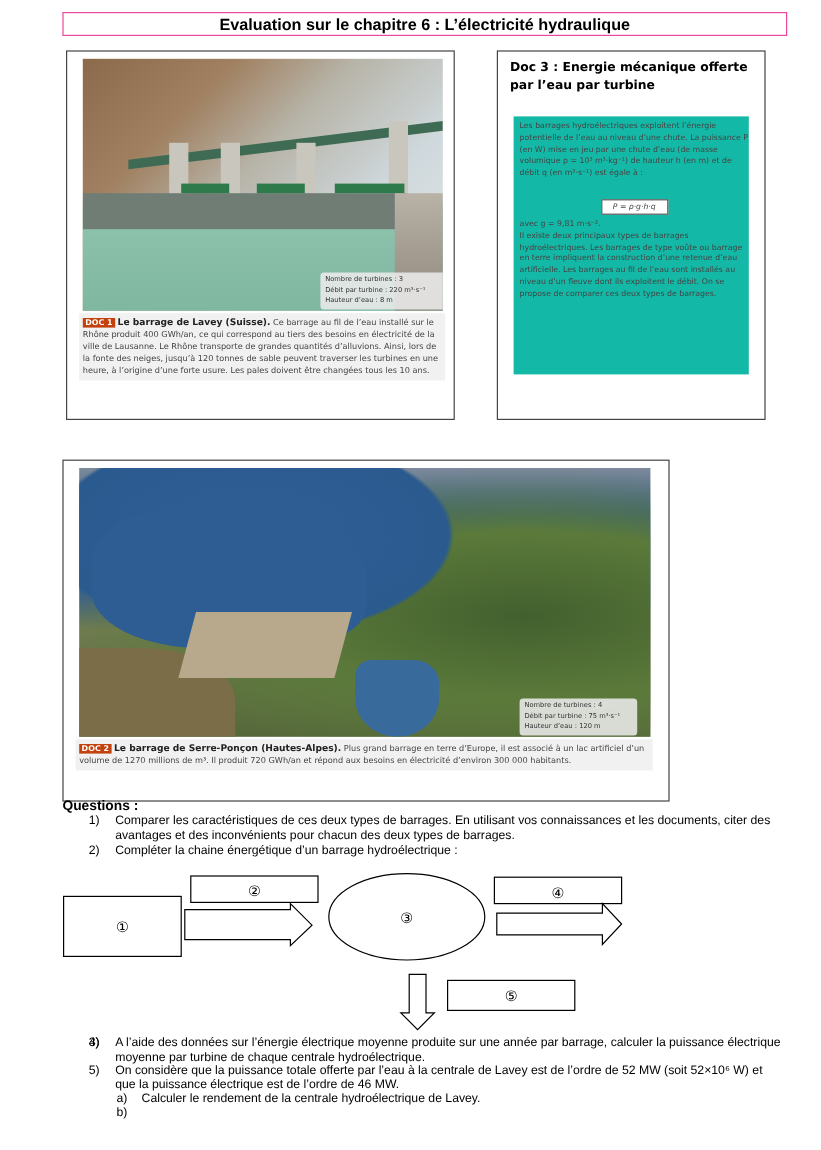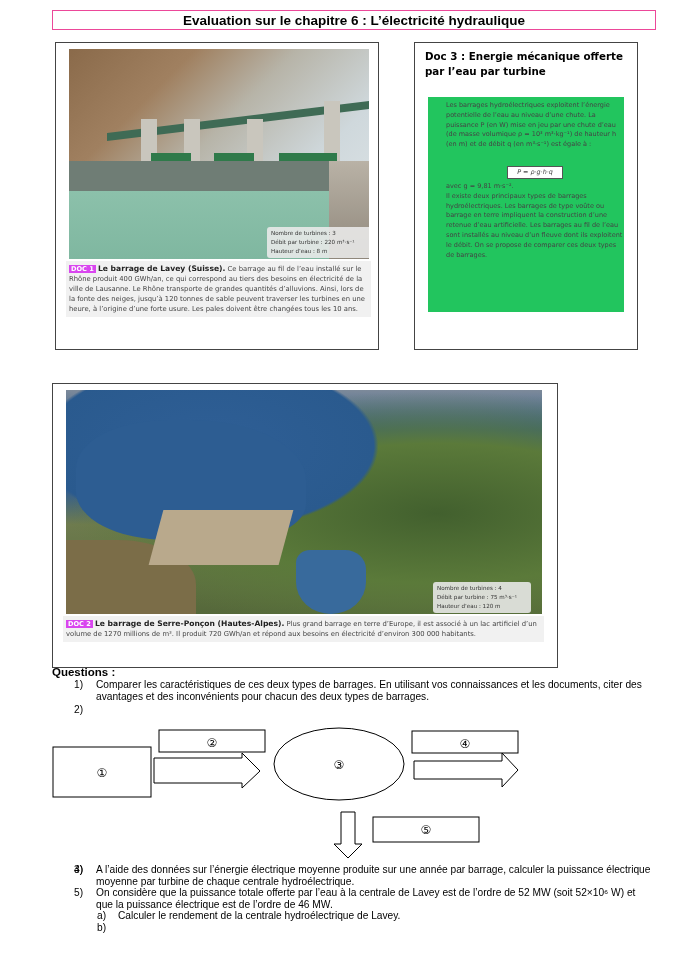--- a/index.html
+++ b/index.html
@@ -43,28 +43,28 @@
   .info-box { position: absolute; background: rgba(235,235,235,0.88); border-radius: 3px;
     font-size: 5.6px; line-height: 9px; color: #333; padding: 2px 4px; white-space: nowrap;
     font-family: "DejaVu Sans", sans-serif; }
   .doc1-info { left: 198px; top: 178px; width: 96px; }
   .doc2-info { left: 367px; top: 192px; width: 90px; }
 
   .caption { position: absolute; font-family: "DejaVu Sans", sans-serif; font-size: 6.8px;
     line-height: 10px; color: #444; background: #f1f1f1; }
   .doc1-caption { left: 10px; top: 218px; width: 302px; padding: 3px 0 3px 3px; }
   .doc2-caption { left: 10px; top: 232px; width: 478px; padding: 3px 0 3px 3px; }
-  .badge { background: #d946ef; color: #fff; font-weight: bold; padding: 0 2px; font-size: 6.6px; }
+  .badge { background: #c2410c; color: #fff; font-weight: bold; padding: 0 2px; font-size: 6.6px; }
   .cap-title { font-weight: bold; color: #222; font-size: 7.6px; }
 
   .doc3-title { position: absolute; left: 10px; top: 6px; width: 205px; font-family: "DejaVu Sans", sans-serif;
     font-weight: bold; font-size: 10.3px; line-height: 15px; color: #000; }
-  .doc3-body { position: absolute; left: 13px; top: 54px; width: 196px; height: 215px; background: #22c55e;
+  .doc3-body { position: absolute; left: 13px; top: 54px; width: 196px; height: 215px; background: #14b8a6;
     font-family: "DejaVu Sans", sans-serif; font-size: 6.5px; line-height: 9.8px; color: #444;
-    padding: 4px 0 0 18px; box-sizing: border-box; }
+    padding: 4px 0 0 5px; box-sizing: border-box; }
   .formula-box { display: block; margin: 16px auto 3px; width: 54px; border: 1px solid #555;
     text-align: center; font-size: 6.4px; background: #fff; line-height: 11px; font-style: italic; }
 
   .questions { position: absolute; left: 52px; top: 666px; width: 600px; font-size: 10.2px; line-height: 12.5px; }
   .q-heading { font-weight: bold; font-size: 11.5px; }
   .q-item { position: relative; padding-left: 44px; }
   .q-num { position: absolute; left: 22px; top: 0; }
   .q-sub { position: relative; padding-left: 66px; }
   .q-sub .q-num { left: 45px; }
 
@@ -133,20 +133,21 @@
 </div>
 
 <div class="questions">
   <div class="q-heading">Questions :</div>
   <div class="q-item">
     <span class="q-num">1)</span>
     <span>Comparer les caractéristiques de ces deux types de barrages. En utilisant vos connaissances et les documents, citer des avantages et des inconvénients pour chacun des deux types de barrages.</span>
   </div>
   <div class="q-item">
     <span class="q-num">2)</span>
+    <span>Compléter la chaine énergétique d’un barrage hydroélectrique :</span>
   </div>
 </div>
 
 <svg class="chain" width="684" height="145">
   <rect x="53" y="27" width="98" height="50" fill="#fff" stroke="#000" stroke-width="1"></rect>
   <text class="circ" x="102" y="57" text-anchor="middle">①</text>
 
   <rect x="159" y="10" width="106" height="22" fill="#fff" stroke="#000" stroke-width="1"></rect>
   <text class="circ" x="212" y="27" text-anchor="middle">②</text>
 

